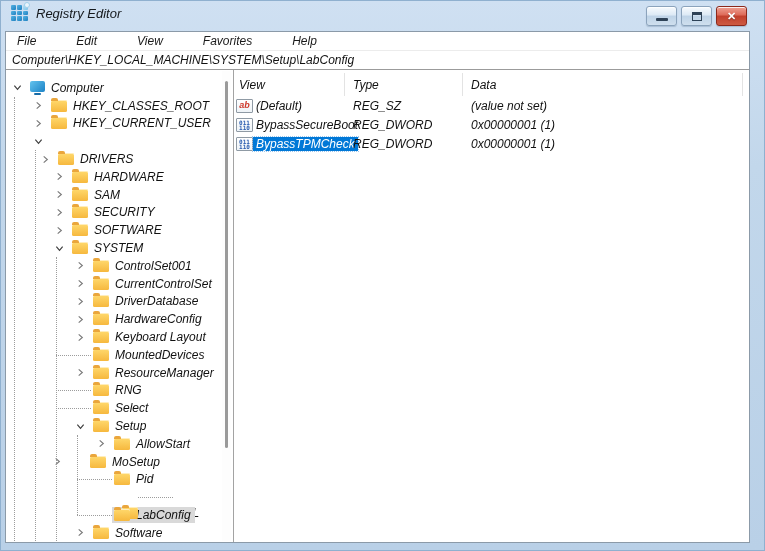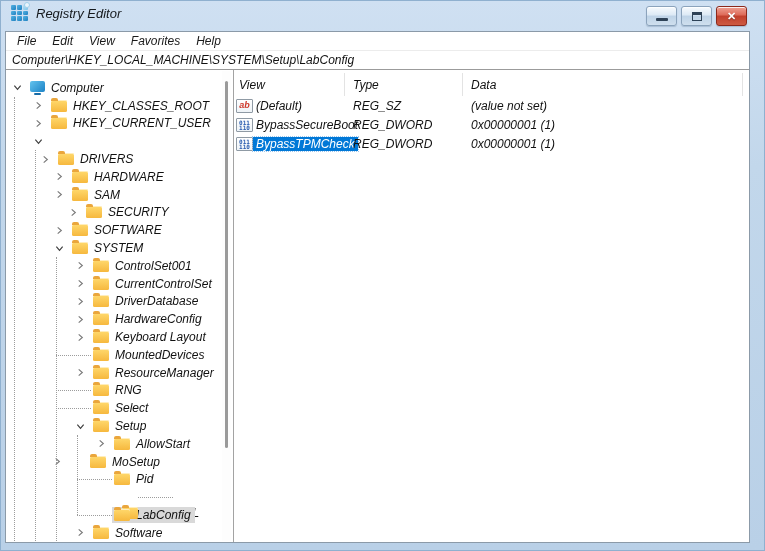--- a/index.html
+++ b/index.html
@@ -32,21 +32,21 @@
     border-color:#8c291c; }
   .glyph-min { width:12px; height:3px; background:#2e4257; margin-top:6px; border-radius:1px; }
   .glyph-max { width:10px; height:9px; border:1px solid #2e4257; border-top-width:3px; background:transparent; }
   .glyph-close { color:#fff; font-style:normal; font-weight:700; font-size:11px; line-height:1;
     text-shadow:0 1px 1px rgba(0,0,0,.35); }
 
   
   .client { position:absolute; left:4px; right:14px; top:30px; bottom:7px;
     background:#fff; border:1px solid #8b9aa8; display:flex; flex-direction:column; }
 
-  .menubar { height:18px; flex:none; display:flex; align-items:center; padding-left:3px; background:#fff; }
+  .menubar { height:18px; flex:none; display:flex; align-items:center; padding-left:3px; background:#fff;gap:24px; }
   .menu-item { font-size:12px; color:#1a1a1a; padding:0 8px; }
 
   .addressbar { height:20px; flex:none; display:flex; align-items:center; padding-left:6px;
     font-size:12px; color:#111; background:#fff;
     border-top:1px solid #ececec; border-bottom:1px solid #9b9b9b; }
 
   .main { flex:1; min-height:0; display:flex; }
 
   
   .tree-pane { width:228px; flex:none; position:relative; overflow:hidden;
@@ -204,21 +204,21 @@
     <span class="slot">
                 <svg width="9" height="9" viewBox="0 0 10 10" class="chev">
                   <path d="M3 1.5 L7 5 L3 8.5" stroke="#7a7a7a" fill="none" stroke-width="1.3"></path>
                 </svg>
               </span>
     <span class="node">
       <span class="ficon folder"></span>
       <span class="tree-label">SAM</span>
     </span>
   </div>
-            <div class="tree-row" style="padding-left: 56px;">
+            <div class="tree-row" style="padding-left: 42px;">
     <span class="slot">
                 <svg width="9" height="9" viewBox="0 0 10 10" class="chev">
                   <path d="M3 1.5 L7 5 L3 8.5" stroke="#7a7a7a" fill="none" stroke-width="1.3"></path>
                 </svg>
               </span>
     <span class="node">
       <span class="ficon folder"></span>
       <span class="tree-label">SECURITY</span>
     </span>
   </div>

